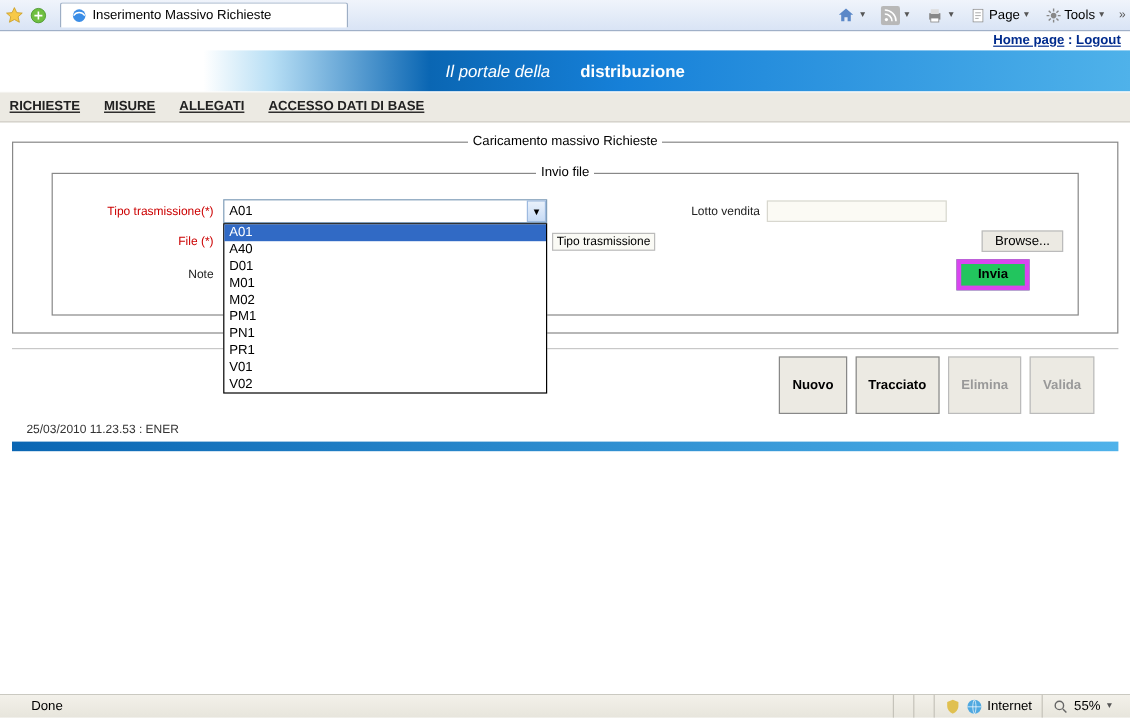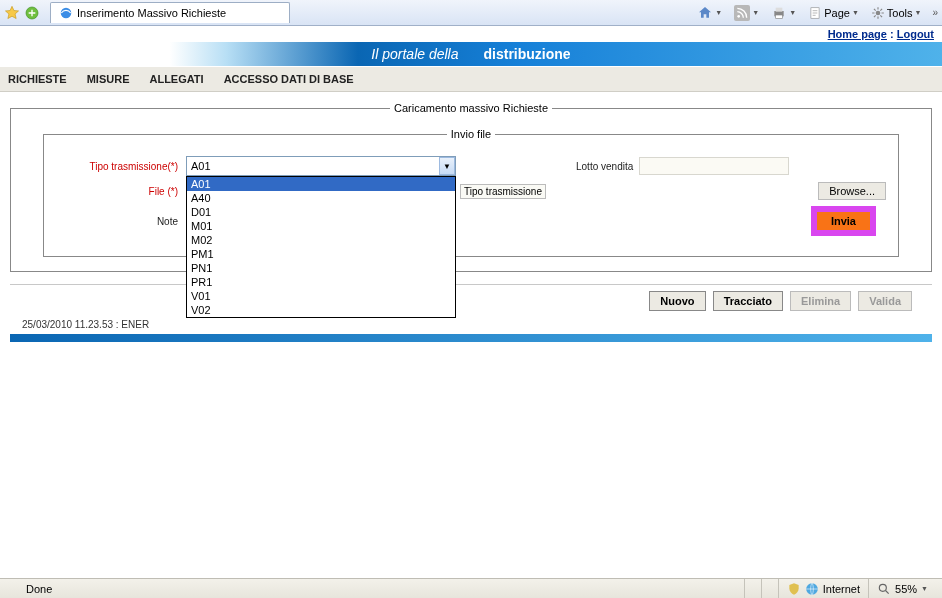--- a/index.html
+++ b/index.html
@@ -14,25 +14,25 @@
   .toolbar-right { margin-left: auto; display: flex; align-items: center; gap: 2px; }
   .tbtn { padding: 2px 4px; display: flex; align-items: center; gap: 2px; border: 1px solid transparent; border-radius: 2px; }
   .dd-arrow { font-size: 7px; color: #555; }
   
   
   .top-links { text-align: right; padding: 2px 8px; font-size: 11px; }
   .top-links a { color: #002b8d; text-decoration: underline; font-weight: bold; }
   .top-links .sep { color: #002b8d; font-weight: bold; }
   
   
-  .banner { height: 24px; background: linear-gradient(90deg, #fff 0%, #fff 18%, #b8dff5 24%, #0a66b3 38%, #1680d8 55%, #4fb2ea 100%); position: relative; color: #fff; display: flex; align-items: center; justify-content: center; font-style: italic; font-size: 14px; gap: 25px; }
+  .banner { height: 34px; background: linear-gradient(90deg, #fff 0%, #fff 18%, #b8dff5 24%, #0a66b3 38%, #1680d8 55%, #4fb2ea 100%); position: relative; color: #fff; display: flex; align-items: center; justify-content: center; font-style: italic; font-size: 14px; gap: 25px; }
   .banner .brand { font-weight: bold; font-style: normal; }
   
   
-  .menubar { background: #eceae3; border-top: 1px solid #fff; border-bottom: 1px solid #d0cec6; padding: 6px 8px; display: flex; gap: 20px; }
+  .menubar { background: #eceae3; border-top: 1px solid #fff; border-bottom: 1px solid #d0cec6; padding: 6px 8px; display: flex; gap: 20px; text-decoration: underline; }
   .menubar span { font-weight: bold; color: #222; font-size: 11px; }
   
   
   .content { padding: 10px; }
   fieldset { border: 1px solid #888; padding: 10px 12px 14px 12px; }
   legend { font-weight: normal; padding: 0 4px; font-size: 11px; text-align: center; }
   .inner-fieldset { margin: 4px 20px 0 20px; }
   
   .form-row { display: flex; align-items: center; margin: 6px 0; }
   .lbl { width: 130px; text-align: right; padding-right: 8px; font-size: 10px; }
@@ -48,28 +48,28 @@
   .dropdown-list div.sel { background: #316ac5; color: #fff; }
   
   .lotto-lbl { margin-left: 120px; font-size: 10px; color: #222; }
   .lotto-input { border: 1px solid #d8d7cf; background: #fbfaf4; height: 18px; width: 150px; margin-left: 6px; }
   
   .file-hint { border: 1px solid #bbb; background: #fafaf5; padding: 1px 3px; font-size: 10px; }
   .file-input { border: 1px solid #d8d7cf; background: #fbfaf4; height: 18px; width: 300px; }
   .browse-btn { background: #eceae3; border: 1px solid #bbb; padding: 2px 10px; margin-left: 4px; font-size: 11px; }
   
   .note-input { border: 1px solid #d8d7cf; background: #fbfaf4; height: 18px; width: 400px; }
-  .invia-btn { background: #f97316; border: 6px solid #d946ef; padding: 3px 14px; font-size: 11px; font-weight: bold; margin-left: auto; margin-right: 10px; }
+  .invia-btn { background: #22c55e; border: 4px solid #d946ef; padding: 3px 14px; font-size: 11px; font-weight: bold; margin-left: auto; margin-right: 28px; }
   
   .row-top { display: flex; align-items: center; }
   .row-file { display: flex; align-items: center; }
   .row-note { display: flex; align-items: center; }
   
   .action-bar { text-align: right; padding: 6px 20px; border-top: 1px solid #c8c8c8; margin-top: 12px; }
-  .abtn { background: #eceae3; border: 1px solid #888; padding: 3px 10px; font-size: 11px; font-weight: bold; margin-left: 4px; }
+  .abtn { background: #eceae3; border: 1px solid #888; padding: 17px 10px; font-size: 11px; font-weight: bold; margin-left: 4px; }
   .abtn.dis { color: #999; border-color: #bbb; }
   
   .status-row { display: flex; align-items: center; padding: 2px 12px; font-size: 10px; color: #333; }
   .blue-bar { height: 8px; background: linear-gradient(90deg, #0a66b3, #4fb2ea); margin-top: 2px; }
   
   
   .statusbar { position: fixed; bottom: 0; left: 0; right: 0; height: 20px; background: linear-gradient(#f3f1ea, #e7e5dc); border-top: 1px solid #bfbdb4; display: flex; align-items: center; font-size: 11px; padding: 0 6px; }
   .statusbar .done { flex: 0 0 auto; padding-left: 20px; }
   .statusbar .spacer { flex: 1; }
   .status-seg { border-left: 1px solid #c5c3ba; padding: 0 8px; display: flex; align-items: center; gap: 4px; height: 100%; }

